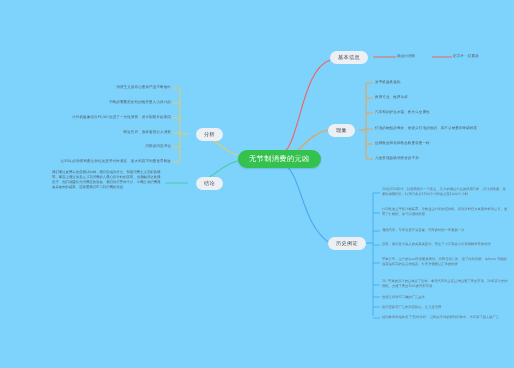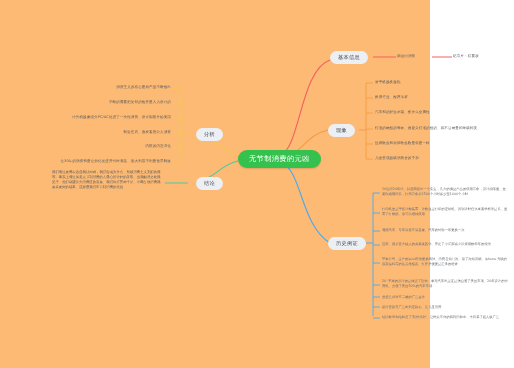--- a/index.html
+++ b/index.html
@@ -9,23 +9,23 @@
   }
   body {
     width: 514px;
     height: 368px;
     overflow: hidden;
     font-family: "DejaVu Sans", "Liberation Sans", sans-serif;
     color: #3d3d3d;
   }
   #canvas {
     position: relative;
-    width: 430px;
+    width: 514px;
     height: 368px;
-    background: #fdba74;
+    background: #7dd3fc;
     text-decoration: underline;
   }
   #links {
     position: absolute;
     left: 0; top: 0;
     width: 514px; height: 368px;
     pointer-events: none;
   }
   .node {
     position: absolute;

